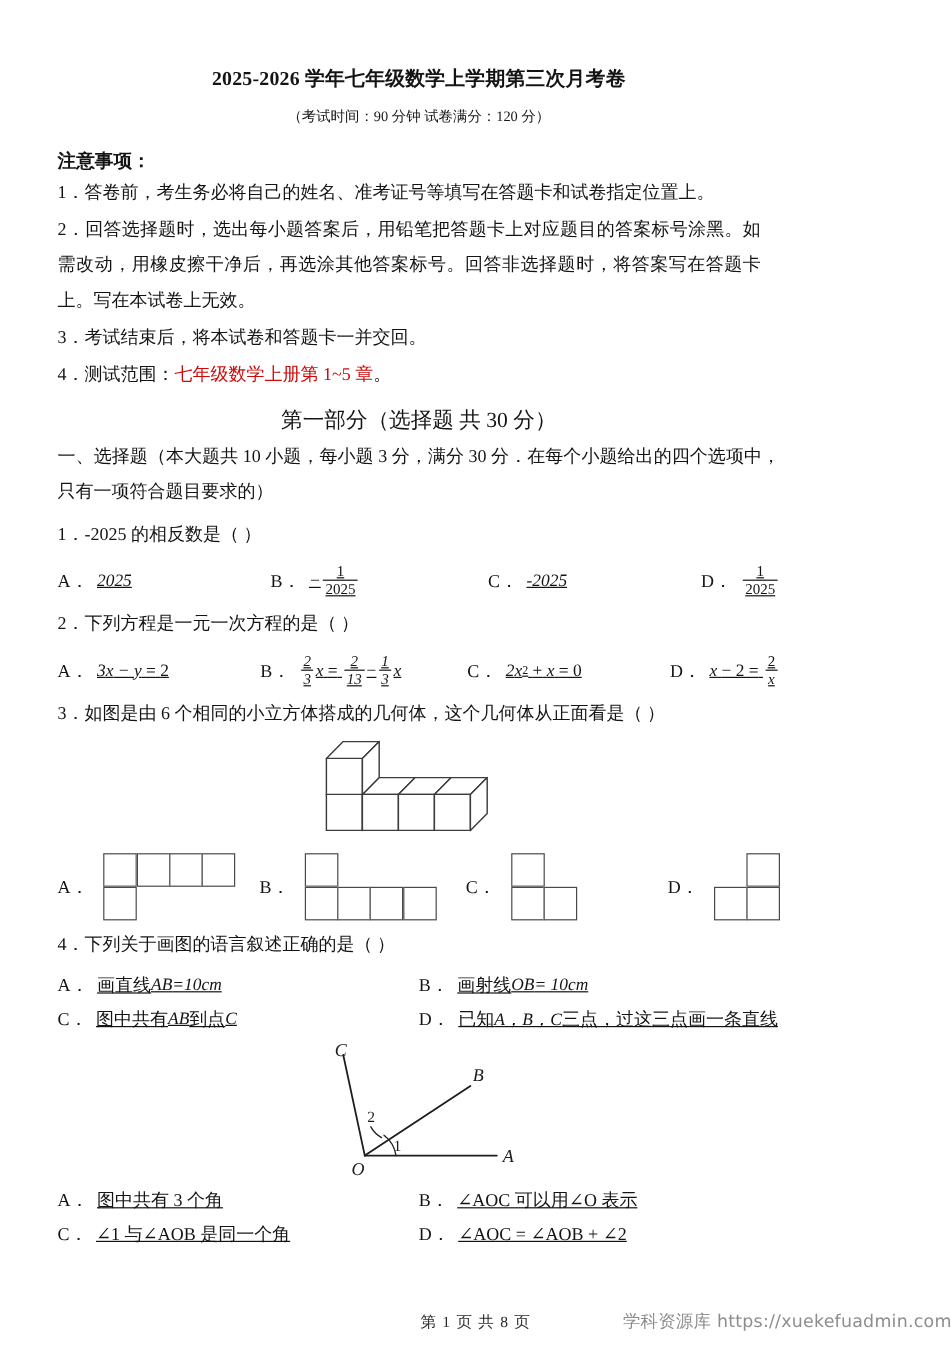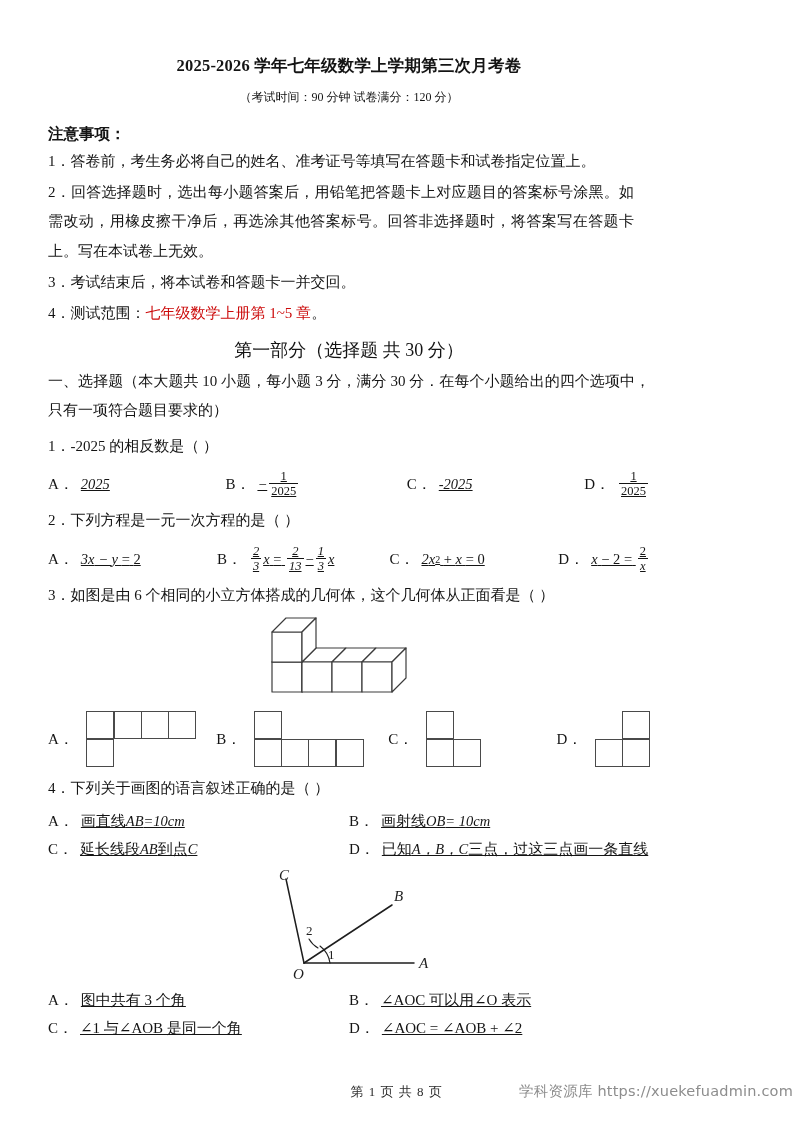--- a/index.html
+++ b/index.html
@@ -158,21 +158,21 @@
   .fig-angle {
     display: flex;
     justify-content: center;
     margin: 8px 0 0 0;
   }
 
   
   .footer {
     position: absolute;
     left: 0;
-    bottom: 12px;
+    bottom: 2px;
     width: 688px;
     height: 30px;
   }
   .page-num {
     position: absolute;
     left: 0;
     top: 3px;
     width: 793px;
     text-align: center;
     font-size: 13px;
@@ -377,21 +377,21 @@
           <span>画射线</span>
           <span class="math">OB</span>
           <span class="math up"> = 10cm</span>
         </span>
     </div>
   </div>
   <div class="opt-row two-col">
     <div class="opt">
       <span class="opt-lbl">C．</span>
       <span class="opt-body">
-          <span>延长线段 </span>
+          <span>图中共有 </span>
           <span class="math">AB</span>
           <span> 到点 </span>
           <span class="math">C</span>
         </span>
     </div>
     <div class="opt">
       <span class="opt-lbl">D．</span>
       <span class="opt-body">
           <span>已知 </span>
           <span class="math">A，B，C</span>

